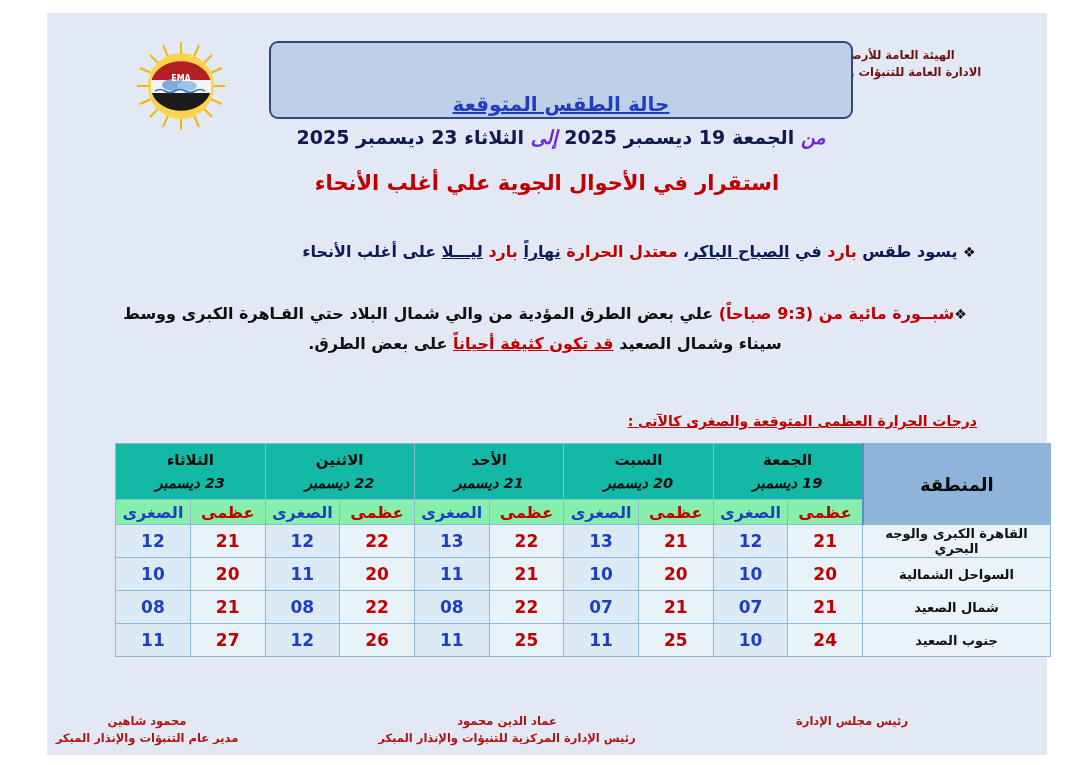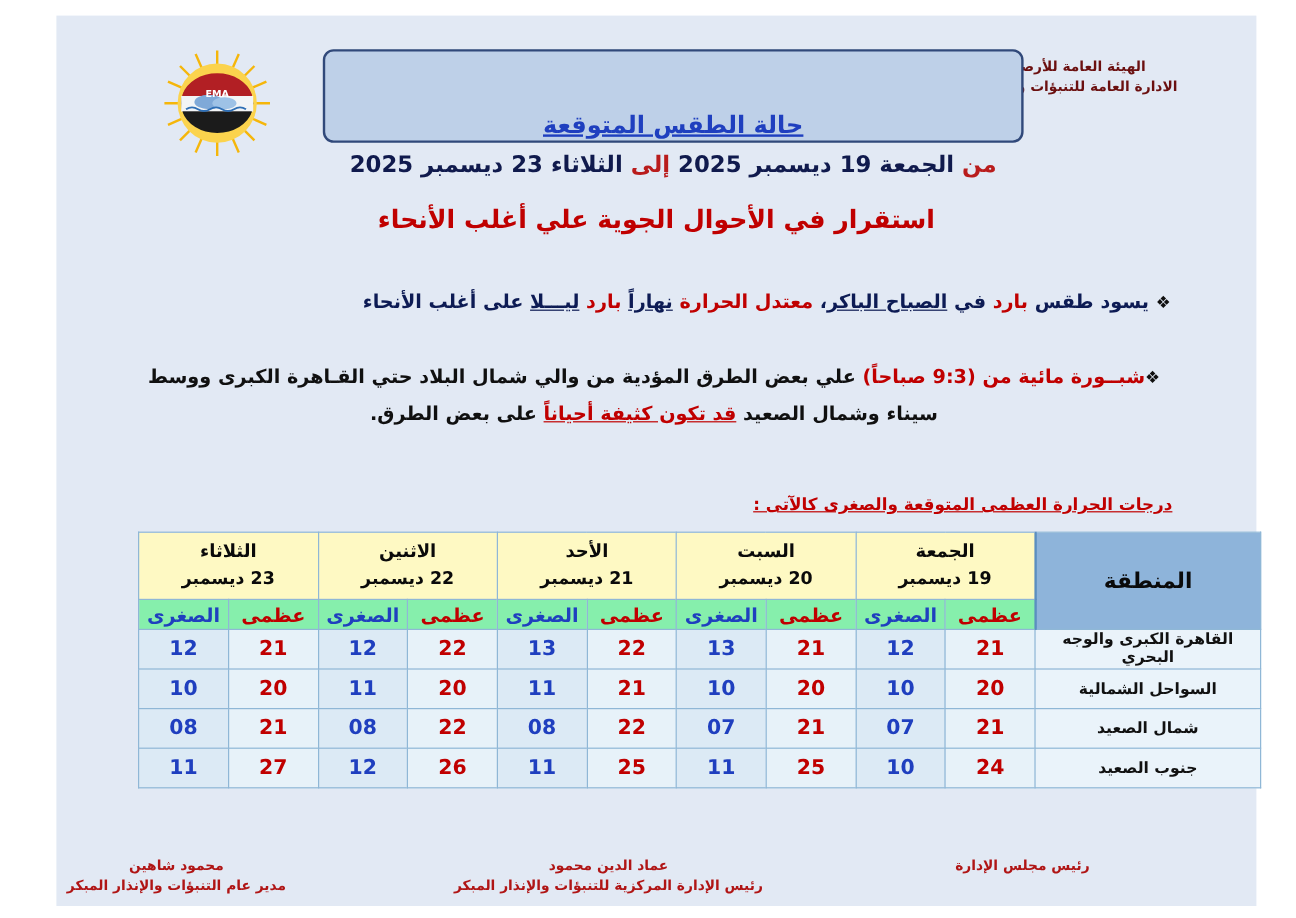--- a/index.html
+++ b/index.html
@@ -60,21 +60,21 @@
     line-height: 30px;
     margin-top: 40px;
   }
   .title-sub {
     font-size: 19px;
     font-weight: bold;
     color: #101a4d;
     line-height: 30px;
     margin-top: 3px;
   }
-  .title-sub .hl { color: #b91c1c; }
+  .title-sub .hl { color: #6d28d9; font-style: italic; }
 
   .org {
     position: absolute;
     right: 44px;
     top: 34px;
     width: 250px;
     text-align: center;
     color: #6b1010;
     font-size: 11.5px;
     font-weight: bold;
@@ -151,28 +151,28 @@
   }
   .th-region {
     width: 188px;
     background: #8eb4da;
     color: #0a0a0a;
     font-size: 18px;
     font-weight: bold;
     border-left: 2px solid #5b8fc0 !important;
   }
   .th-day {
-    background: #fef9c3;
+    background: #14b8a6;
     color: #0a0a0a;
     font-size: 15px;
     font-weight: bold;
     height: 56px;
     line-height: 23px;
   }
-  .th-day .dnum { font-size: 14.5px; }
+  .th-day .dnum { font-size: 14.5px; font-style: italic; }
   .th-sub {
     height: 25px;
     background: #86efac;
     font-size: 16px;
     font-weight: bold;
   }
   .th-sub.max { color: #c00000; }
   .th-sub.min { color: #1f3fbf; }
   .region-cell {
     background: #eaf3fa;

